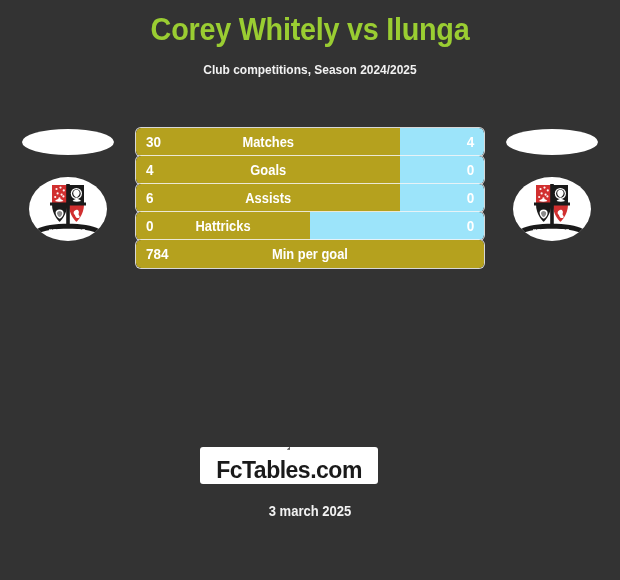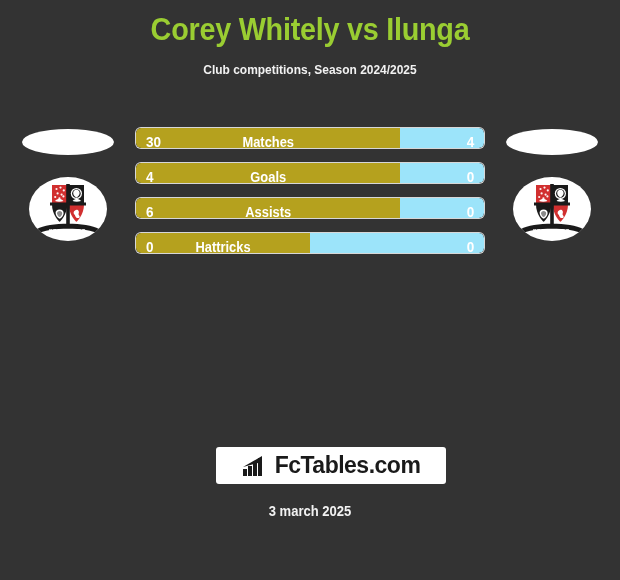--- a/index.html
+++ b/index.html
@@ -69,22 +69,21 @@
 
   
   .rows {
     position: absolute;
     top: 128px;
     left: 136px;
     width: 348px;
   }
   .row {
     position: relative;
-    height: 20px;
-    margin-bottom: 15px;
+    height: 28px;
     border-radius: 5px;
     background: #333333;
     box-shadow: 0 0 0 1px rgba(245,245,245,0.85);
     overflow: hidden;
   }
   .fill-left {
     position: absolute;
     left: 0; top: 0; bottom: 0;
     background: #B5A11E;
     border-top-left-radius: 5px;
@@ -118,29 +117,30 @@
     color: #ffffff;
     text-align: center;
     transform: scaleX(0.92);
     white-space: nowrap;
   }
 
   
   .logo {
     position: absolute;
     top: 447px;
-    left: 216px;
-    width: 230px;
+    left: 200px;
+    width: 178px;
     height: 37px;
     background: #ffffff;
     border-radius: 3px;
     display: flex;
     align-items: center;
     justify-content: center;
     gap: 7px;
+    flex-direction: column;
   }
   .logo-icon { display: block; }
   .logo-text {
     font-size: 23px;
     font-weight: bold;
     color: #1a1a1a;
     letter-spacing: -0.5px;
     white-space: nowrap;
   }
 
@@ -260,20 +260,25 @@
       <div class="val right">0</div>
       <div class="label" style="left: 0px; width: 264.48px;">Assists</div>
     </div>
     <div class="row">
       <div class="fill-left" style="width: 174px; background: rgb(181, 161, 30);"></div>
       <div class="fill-right" style="width: 174px; background: rgb(156, 228, 250);"></div>
       <div class="val left">0</div>
       <div class="val right">0</div>
       <div class="label" style="left: 0px; width: 174px;">Hattricks</div>
     </div>
+    <div class="row">
+      <div class="fill-left" style="width: 348px; background: rgb(181, 161, 30);"></div>
+      <div class="val left">784</div>
+      <div class="label" style="left: 0px; width: 348px;">Min per goal</div>
+    </div>
   </div>
 
 <div class="logo">
   <svg class="logo-icon" width="26" height="22" viewBox="0 0 26 22">
     <rect x="1" y="14" width="4" height="7" fill="#1a1a1a"></rect>
     <rect x="6" y="11" width="4" height="10" fill="#1a1a1a"></rect>
     <rect x="11" y="7" width="4" height="14" fill="#1a1a1a"></rect>
     <rect x="16" y="3" width="4" height="18" fill="#1a1a1a"></rect>
     <path d="M1,12 L20,1 L20,7 Z" fill="#1a1a1a"></path>
   </svg>

